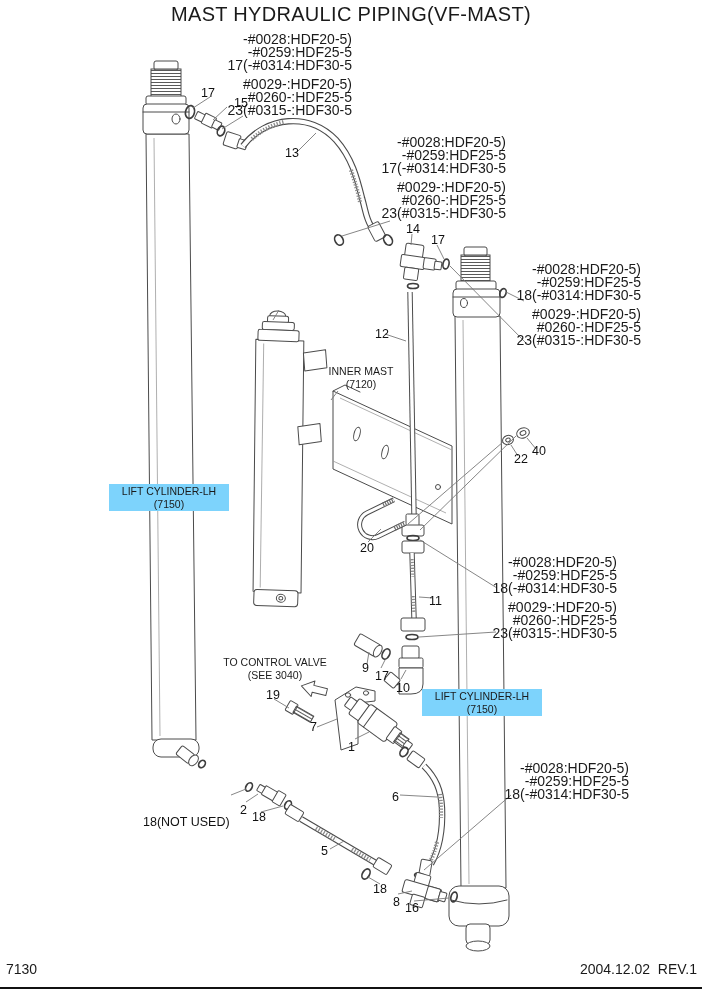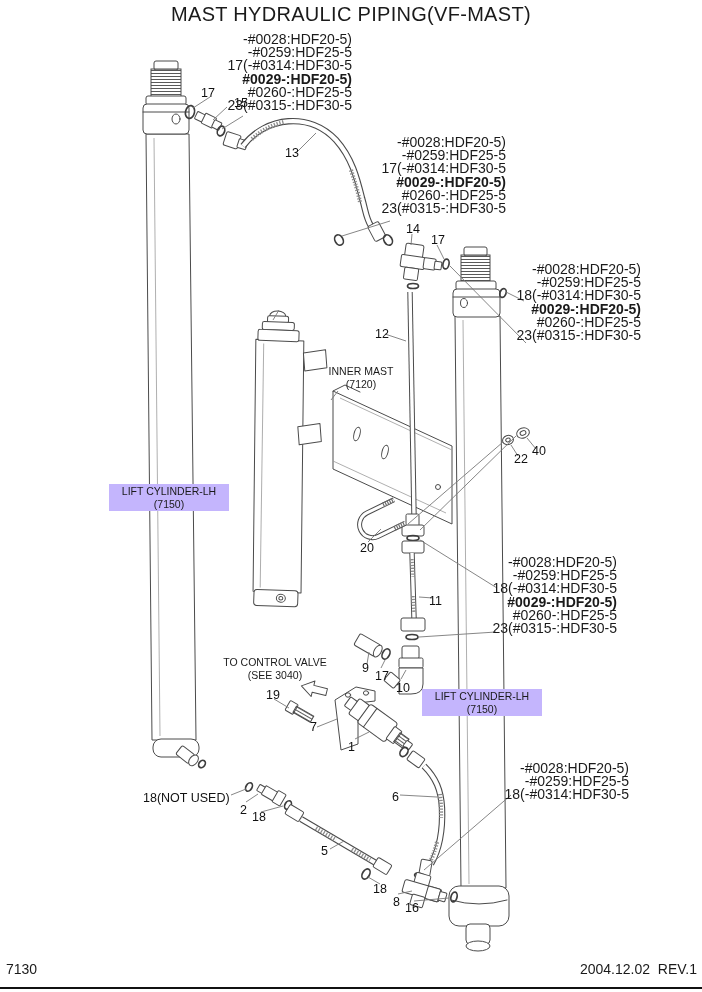--- a/index.html
+++ b/index.html
@@ -2,23 +2,23 @@
 <html><head>
 <meta charset="utf-8">
 <style>
   html,body{margin:0;padding:0;background:#ffffff;}
   .page{position:relative;width:702px;height:992px;background:#fff;overflow:hidden;
         font-family:"Liberation Sans","DejaVu Sans",sans-serif;color:#1a1a1a;}
   svg.art{position:absolute;left:0;top:0;z-index:1;}
   .txt{position:absolute;z-index:2;}
   .title{left:0;top:3px;width:100%;text-align:center;font-size:20px;letter-spacing:.3px;}
   .refblock{text-align:right;font-size:14px;line-height:13.2px;white-space:nowrap;}
-  .refblock .grp{font-weight:bold;}
+  .refblock .grp{margin-top:5px;}
   .comp{font-size:10.5px;line-height:12.5px;text-align:center;}
-  .comp.occlude{background:#c4b5fd;padding:1px 2px;}
+  .comp.occlude{background:#7dd3fc;padding:1px 2px;}
   .callout{font-size:12.5px;color:#111;white-space:nowrap;}
   .footer-left{left:6px;top:961px;font-size:14px;}
   .footer-right{right:5px;top:961px;font-size:14px;white-space:pre;}
   .footer-rule{position:absolute;left:0;top:987px;width:702px;height:2px;background:#111;z-index:2;}
   
   .ln{fill:none;stroke:#4b4b4b;stroke-width:1;stroke-linecap:round;stroke-linejoin:round}
   .lnt{fill:none;stroke:#9a9a9a;stroke-width:.8}
   .fl{fill:#fff;stroke:#4b4b4b;stroke-width:1;stroke-linejoin:round}
   .thread{fill:url(#thr);stroke:#4b4b4b;stroke-width:1}
   .orx{fill:none;stroke:#3d3d3d;stroke-width:1.7}
@@ -355,21 +355,21 @@
   <div class="txt callout" style="left:514px;top:452px">22</div>
   <div class="txt callout" style="left:360px;top:541px">20</div>
   <div class="txt callout" style="left:429px;top:594px">11</div>
   <div class="txt callout" style="left:362px;top:661px">9</div>
   <div class="txt callout" style="left:375px;top:669px">17</div>
   <div class="txt callout" style="left:396px;top:681px">10</div>
   <div class="txt callout" style="left:266px;top:688px">19</div>
   <div class="txt callout" style="left:310px;top:720px">7</div>
   <div class="txt callout" style="left:348px;top:740px">1</div>
   <div class="txt callout" style="left:392px;top:790px">6</div>
-  <div class="txt callout" style="left:143px;top:791px">18(NOT USED)</div>
+  <div class="txt callout" style="left:143px;top:815px">18(NOT USED)</div>
   <div class="txt callout" style="left:240px;top:803px">2</div>
   <div class="txt callout" style="left:252px;top:810px">18</div>
   <div class="txt callout" style="left:321px;top:844px">5</div>
   <div class="txt callout" style="left:373px;top:882px">18</div>
   <div class="txt callout" style="left:393px;top:895px">8</div>
   <div class="txt callout" style="left:405px;top:901px">16</div>
 
   <div class="txt footer-left">7130</div>
   <div class="txt footer-right">2004.12.02  REV.1</div>
   <div class="footer-rule"></div>

